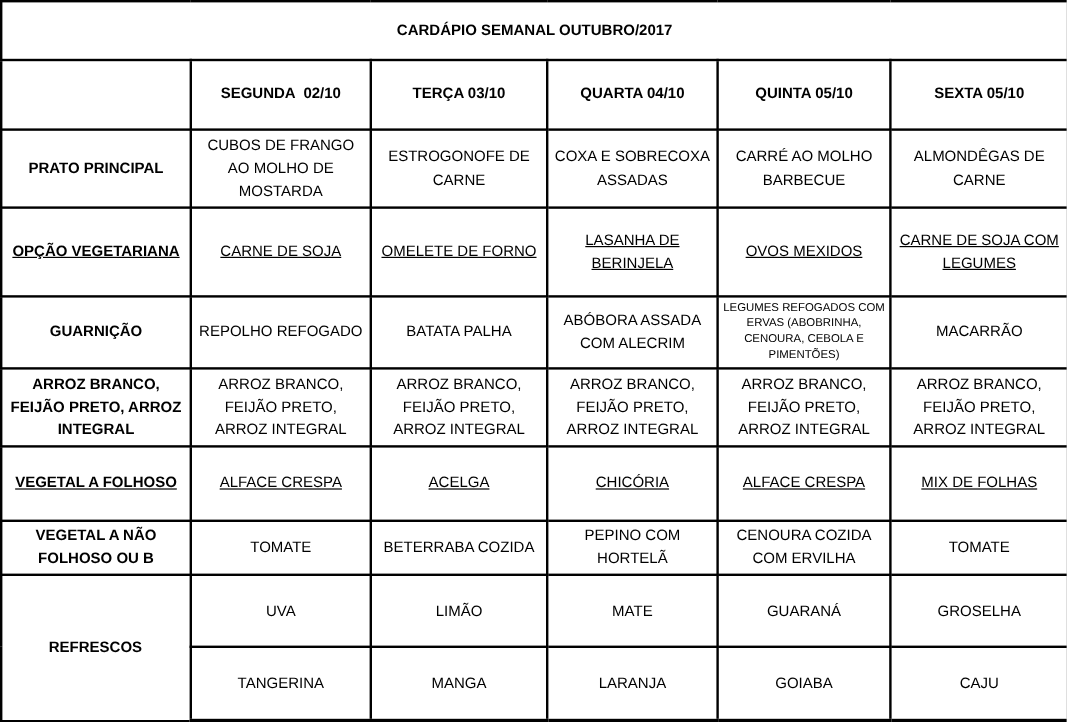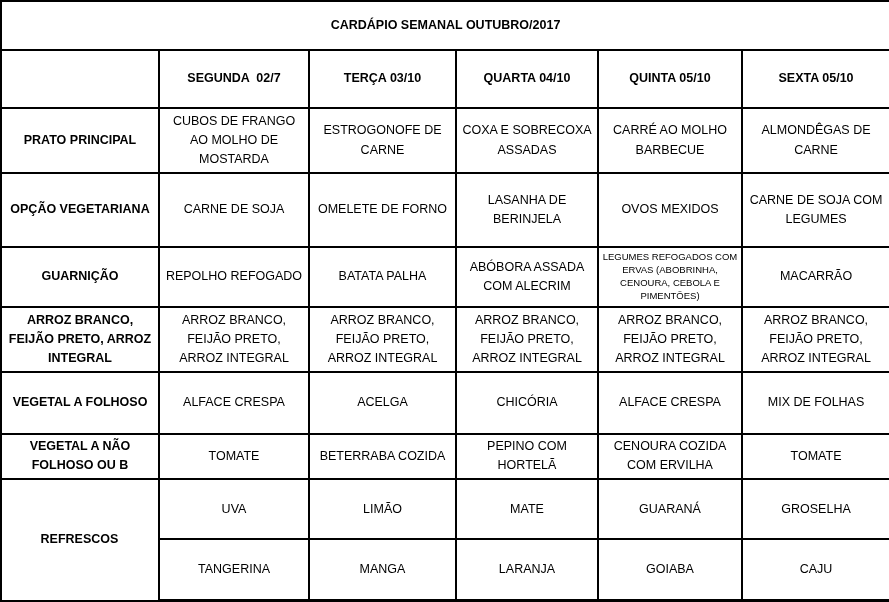--- a/index.html
+++ b/index.html
@@ -51,24 +51,24 @@
     padding-left: 3px;
   }
   td.cell.small {
     font-size: 9.5px;
     line-height: 1.35;
     padding: 1px 2px;
   }
   tr.r-title  { height: 48px; }
   tr.r-head   { height: 57px; }
   tr.r1       { height: 64px; }
-  tr.r2       { height: 72px; }
+  tr.r2       { height: 72px; text-decoration: underline; }
   tr.r3       { height: 59px; }
   tr.r4       { height: 64px; }
-  tr.r5       { height: 60px; }
+  tr.r5       { height: 60px; text-decoration: underline; }
   tr.r6       { height: 44px; }
   tr.r7       { height: 59px; }
   tr.r8       { height: 60px; }
   tr.r8 td    { border-bottom: 3px solid #000000; }
 </style>
 </head>
 <body>
 
 <div class="page">
   <table class="menu">
@@ -81,21 +81,21 @@
       <col style="width:148px">
     </colgroup>
 
     <tbody>
         <tr class="r-title">
       <td class="title" colspan="6">CARDÁPIO SEMANAL OUTUBRO/2017</td>
     </tr>
 
     <tr class="r-head">
       <td class="label"></td>
-      <td class="head">SEGUNDA  02/7</td>
+      <td class="head">SEGUNDA  02/10</td>
       <td class="head">TERÇA 03/10</td>
       <td class="head">QUARTA 04/10</td>
       <td class="head">QUINTA 05/10</td>
       <td class="head">SEXTA 05/10</td>
     </tr>
 
     <tr class="r1">
       <td class="label">PRATO PRINCIPAL</td>
       <td class="cell">CUBOS DE FRANGO AO MOLHO DE MOSTARDA</td>
       <td class="cell">ESTROGONOFE DE CARNE</td>

